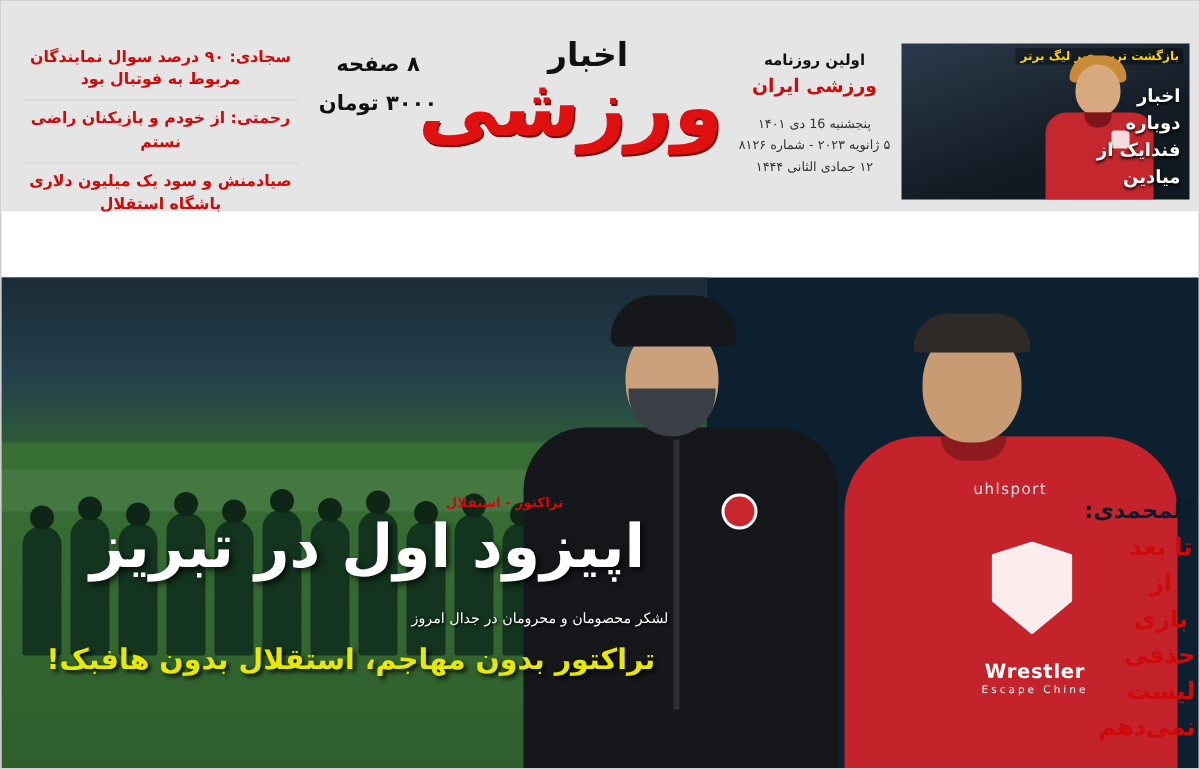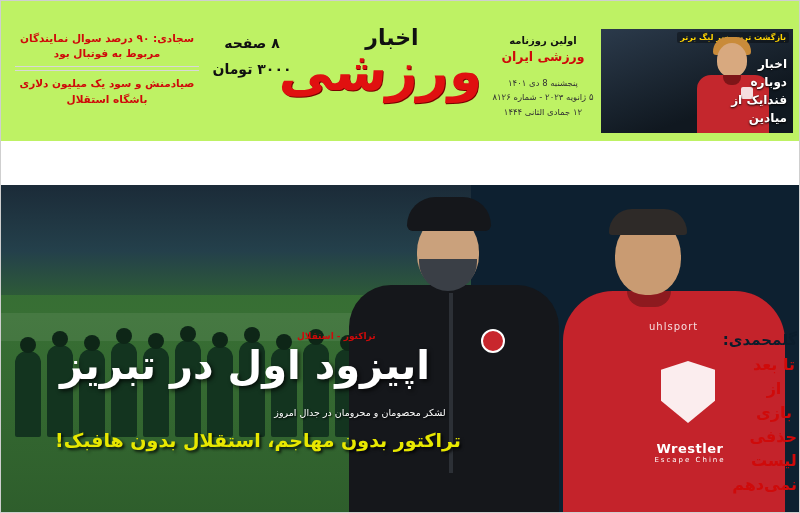--- a/index.html
+++ b/index.html
@@ -12,21 +12,21 @@
     position: relative;
     width: 800px; height: 513px;
     overflow: hidden;
     background: #ffffff;
     border: 1px solid #cfcfcf;
   }
 
   
   .masthead {
     position: absolute; left: 0; top: 0; width: 800px; height: 140px;
-    background: #bef264;
+    background: #e5e5e5;
   }
   .mast-left {
     position: absolute; left: 8px; top: 28px; width: 196px; height: 100px;
     direction: rtl; text-align: center;
   }
   .mast-line {
     color: #cf0a0a; font-weight: bold; font-size: 10.5px; line-height: 1.45;
     padding: 2px 2px;
   }
   .mast-sep {
@@ -146,21 +146,21 @@
     text-shadow: 2px 2px 4px rgba(0,0,0,.75);
     letter-spacing: -1px;
   }
   .sub-note {
     position: absolute; left: 254px; top: 222px; width: 210px;
     color: #ffffff; font-size: 9.5px; direction: rtl; text-align: center;
     text-shadow: 1px 1px 2px #000;
   }
   .subhead {
     position: absolute; left: 30px; top: 244px; width: 430px;
-    color: #e8e800; font-size: 19px; font-weight: bold; direction: rtl; text-align: right;
+    color: #e8e800; font-size: 19px; font-weight: bold; direction: rtl; text-align: left;
     text-shadow: 2px 2px 3px rgba(0,0,0,.8);
   }
 
   
   .rightcol {
     position: absolute; left: 750px; top: 146px; width: 46px; height: 150px;
     direction: rtl; text-align: center;
   }
   .rightcol .nm { color: #0b1d2c; font-size: 15px; font-weight: bold; }
   .rightcol .tx { color: #cf0a0a; font-size: 16px; font-weight: bold; line-height: 1.5; margin-top: 4px; }
@@ -168,39 +168,40 @@
 </head>
 <body>
 
 <div id="page">
 
   <div class="masthead">
 
     <div class="mast-left">
       <div class="mast-line">سجادی: ۹۰ درصد سوال نمایندگان مربوط به فوتبال بود</div>
       <div class="mast-sep"></div>
+      <div class="mast-line">رحمتی: از خودم و بازیکنان راضی نستم</div>
       <div class="mast-sep"></div>
       <div class="mast-line">صیادمنش و سود یک میلیون دلاری باشگاه استقلال</div>
     </div>
 
     <div class="mast-pricebox">
       <div class="pg">۸ صفحه</div>
       <div class="pr">۳۰۰۰ تومان</div>
     </div>
 
     <div class="mast-logo">
       <div class="logo-small">اخبار</div>
       <div class="logo-big">ورزشی</div>
     </div>
 
     <div class="mast-info">
       <div class="t1">اولین روزنامه</div>
       <div class="t2">ورزشی ایران</div>
       <div class="dates">
-        <div>پنجشنبه 8 دی ۱۴۰۱</div>
+        <div>پنجشنبه 16 دی ۱۴۰۱</div>
         <div>۵ ژانویه ۲۰۲۳ - شماره ۸۱۲۶</div>
         <div>۱۲ جمادی الثانی ۱۴۴۴</div>
       </div>
     </div>
 
     <div class="mast-player">
       <div class="ribbon">بازگشت ترین خبر لیگ برتر</div>
       <div class="pl-fig">
         <div class="pl-hair"></div>
         <div class="pl-head"></div>

